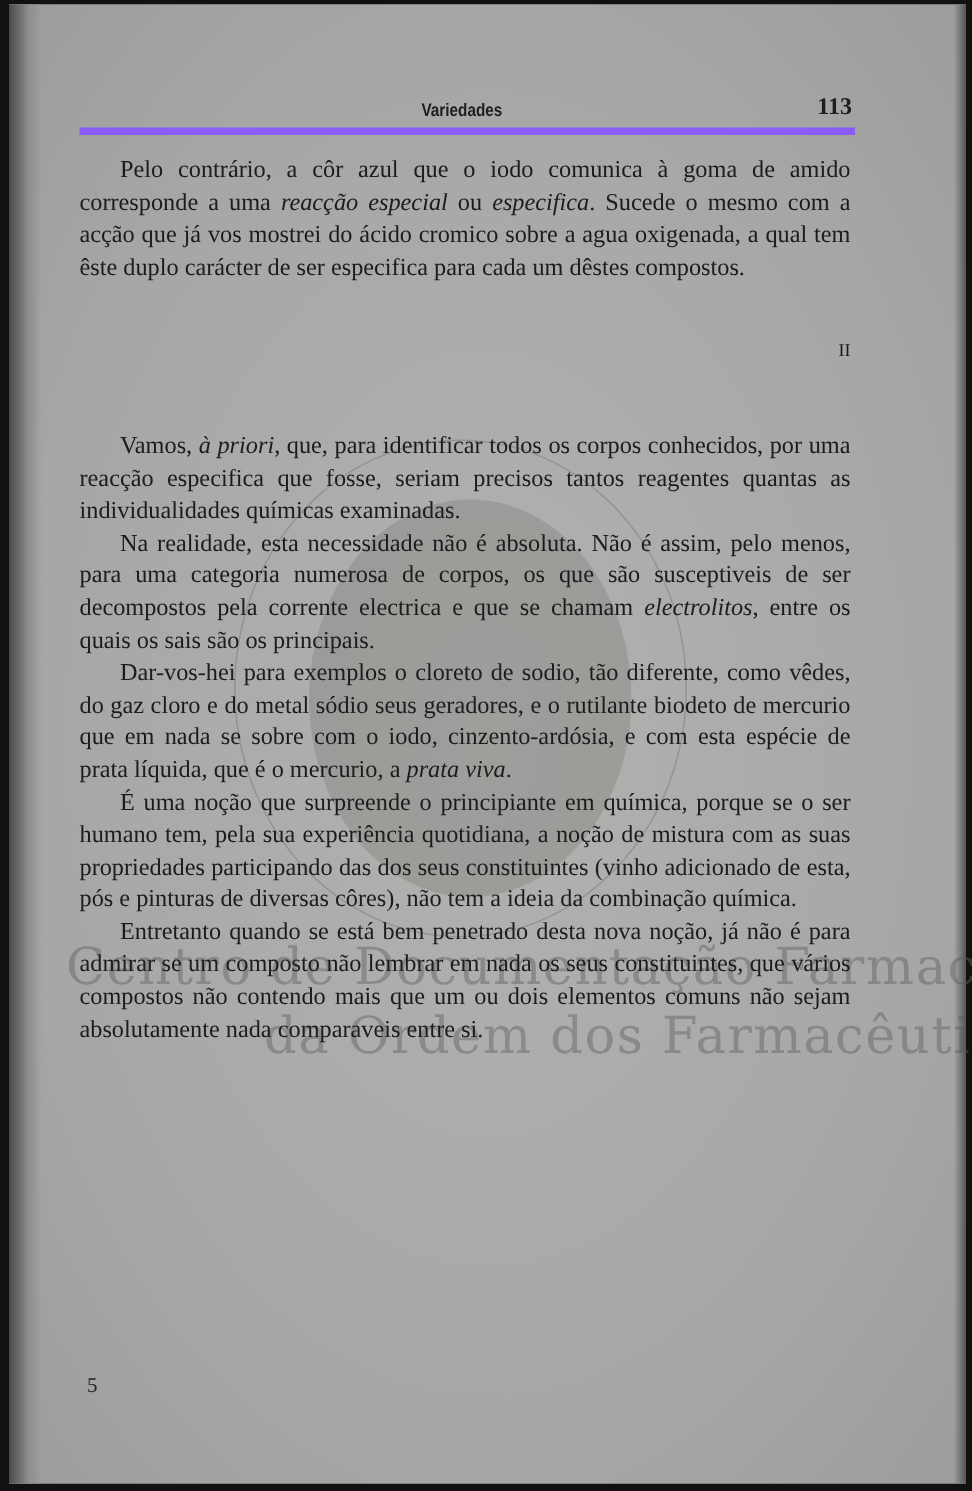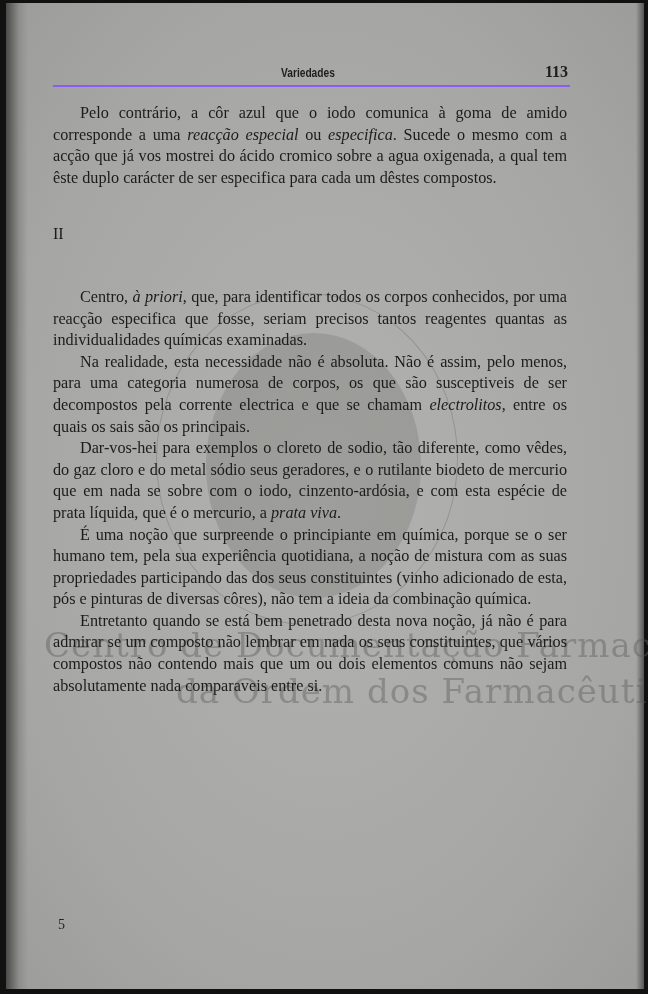--- a/index.html
+++ b/index.html
@@ -34,40 +34,40 @@
       border: 1px solid rgba(90,90,90,0.3);
     }
     .wm {
       position: absolute; color: rgba(95,95,95,0.45);
       font-family: "DejaVu Serif", serif; white-space: nowrap;
     }
     .wm1 { left: 38px; top: 622px; font-size: 34px; letter-spacing: 1px; }
     .wm2 { left: 170px; top: 668px; font-size: 34px; letter-spacing: 1px; }
     .header {
       position: absolute; left: 53px; top: 63px; width: 517px; height: 22px;
-      border-bottom: 2px solid #8b5cf6;
+      border-bottom: 5px solid #8b5cf6;
     }
     .running-title {
       position: absolute; left: 228px; top: 3px;
       font-family: "Liberation Sans", sans-serif; font-weight: bold;
       font-size: 12px; color: #1e1e1e; transform: scaleX(0.85); transform-origin: left;
     }
     .page-number {
       position: absolute; right: 2px; top: 0px;
       font-size: 16px; color: #1e1e1e; font-weight: bold;
     }
     .body {
       position: absolute; left: 53px; top: 103px; width: 514px;
       font-size: 16.2px; line-height: 21.6px; color: #1c1c1c;
       text-align: justify;
     }
     .body p { margin: 0; text-indent: 27px; }
     .section-num {
-      text-align: left; text-indent: 0 !important;
-      margin: 34px 0 42px 0 !important; font-size: 16px;
+      text-align: right; text-indent: 0 !important;
+      margin: 34px 0 42px 0 !important; font-size: 12px;
     }
     em { }
     .sig {
       position: absolute; left: 58px; top: 917px; font-size: 14px; color: #222;
     }
   </style>
 </head>
 <body>
 
 <div class="page">
@@ -80,21 +80,21 @@
 <div class="header">
   <span class="running-title">Variedades</span>
   <span class="page-number">113</span>
 </div>
 
 <div class="body">
   <p><span>Pelo contrário, a côr azul que o iodo comunica à goma de amido corresponde a uma </span><em>reacção especial</em><span> ou </span><em>especifica</em><span>. Sucede o mesmo com a acção que já vos mostrei do ácido cromico sobre a agua oxigenada, a qual tem êste duplo carácter de ser especifica para cada um dêstes compostos.</span></p>
 
   <p class="section-num">II</p>
 
-  <p><span>Centro, </span><em>à priori</em><span>, que, para identificar todos os corpos conhecidos, por uma reacção especifica que fosse, seriam precisos tantos reagentes quantas as individualidades químicas examinadas.</span></p>
+  <p><span>Vamos, </span><em>à priori</em><span>, que, para identificar todos os corpos conhecidos, por uma reacção especifica que fosse, seriam precisos tantos reagentes quantas as individualidades químicas examinadas.</span></p>
 
   <p><span>Na realidade, esta necessidade não é absoluta. Não é assim, pelo menos, para uma categoria numerosa de corpos, os que são susceptiveis de ser decompostos pela corrente electrica e que se chamam </span><em>electrolitos</em><span>, entre os quais os sais são os principais.</span></p>
 
 
 
   <p><span>Dar-vos-hei para exemplos o cloreto de sodio, tão diferente, como vêdes, do gaz cloro e do metal sódio seus geradores, e o rutilante biodeto de mercurio que em nada se sobre com o iodo, cinzento-ardósia, e com esta espécie de prata líquida, que é o mercurio, a </span><em>prata viva</em><span>.</span></p>
 
   <p>É uma noção que surpreende o principiante em química, porque se o ser humano tem, pela sua experiência quotidiana, a noção de mistura com as suas propriedades participando das dos seus constituintes (vinho adicionado de esta, pós e pinturas de diversas côres), não tem a ideia da combinação química.</p>
 
   <p>Entretanto quando se está bem penetrado desta nova noção, já não é para admirar se um composto não lembrar em nada os seus constituintes, que vários compostos não contendo mais que um ou dois elementos comuns não sejam absolutamente nada comparaveis entre si.</p>

